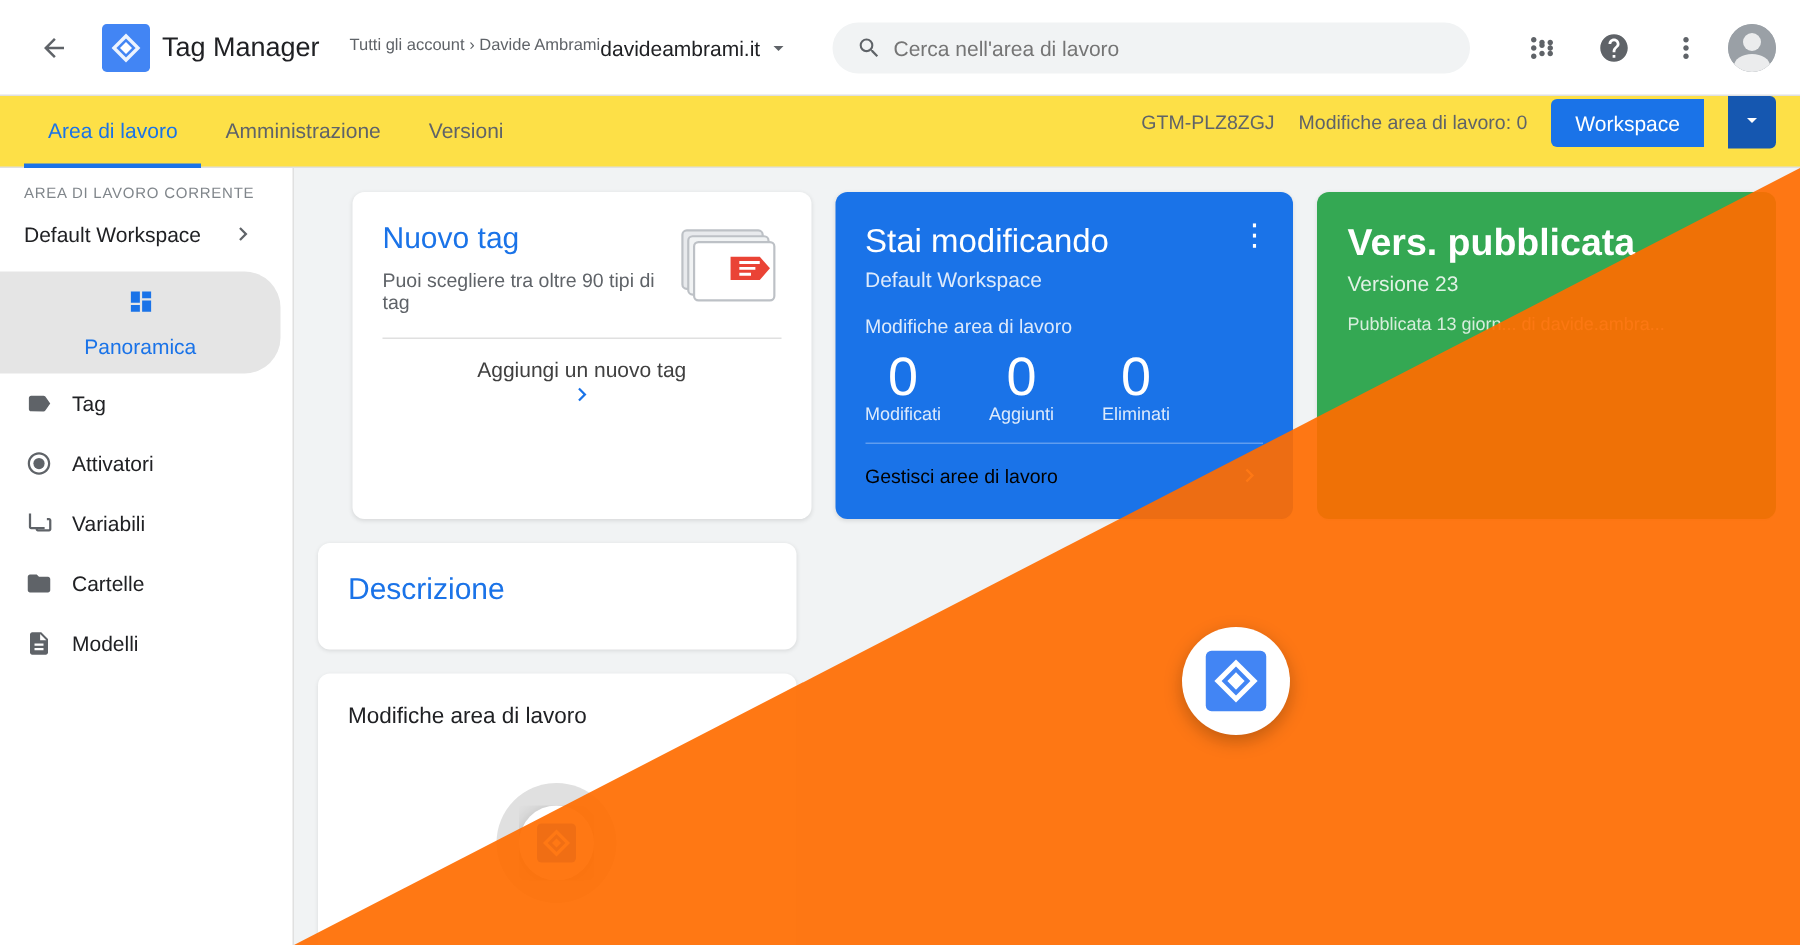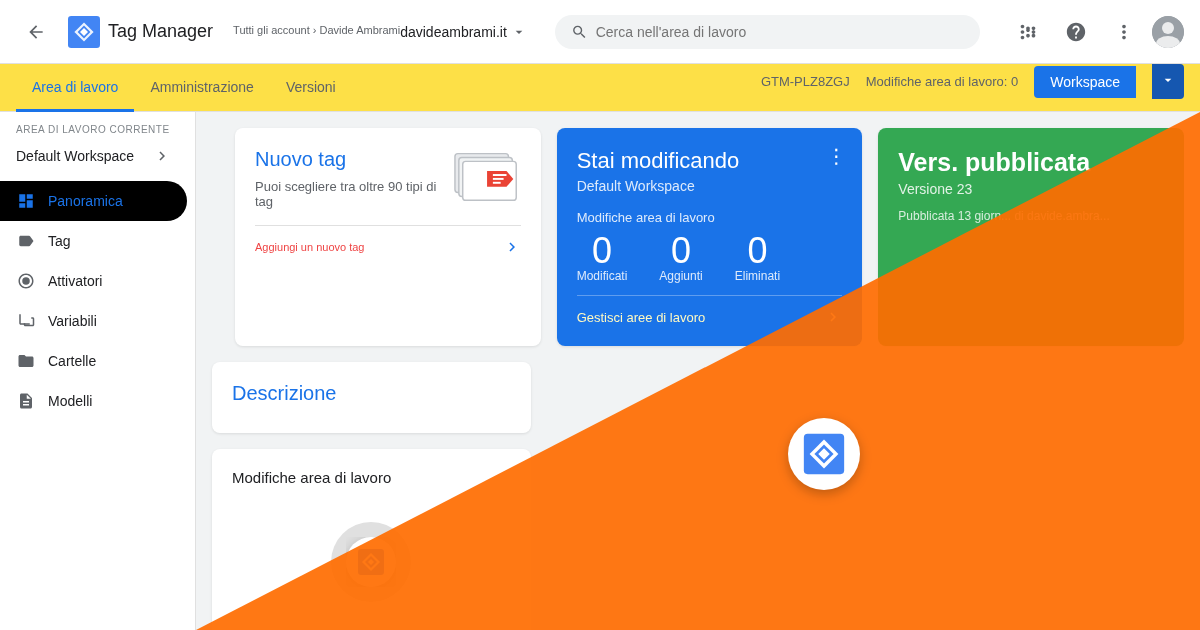--- a/index.html
+++ b/index.html
@@ -121,21 +121,21 @@
       border-radius: 0 24px 24px 0; margin-right: 8px;
     }
     .sidebar-nav { margin-top: 8px; }
     .sidebar-nav-item {
       display: flex; align-items: center; gap: 12px;
       padding: 10px 16px; cursor: pointer;
       font-size: 14px; color: #202124;
       border-radius: 0 24px 24px 0; margin-right: 8px;
     }
     .sidebar-nav-item.active {
-      background: #000000; color: #1a73e8;
+      background: #e5e5e5; color: #1a73e8; flex-direction: column;
     }
     .sidebar-icon {
       width: 20px; height: 20px; display: flex; align-items: center; justify-content: center;
       font-size: 16px;
     }
 
     
     .content {
       flex: 1; padding: 16px; overflow-y: auto; position: relative;
     }
@@ -155,22 +155,23 @@
     }
 
     .card-new-tag { }
     .card-new-tag h2 {
       font-size: 20px; color: #1a73e8; font-weight: 400; margin-bottom: 8px;
     }
     .card-new-tag p { font-size: 13px; color: #5f6368; }
     .card-link {
       display: flex; align-items: center; justify-content: space-between;
       margin-top: 16px; padding-top: 12px; border-top: 1px solid #e0e0e0;
-      font-size: 11px; color: #ef4444; cursor: pointer;
+      font-size: 14px; color: #404040; cursor: pointer;
       text-decoration: none;
+      flex-direction: column;
     }
 
     .card-editing {
       background: #1a73e8; color: #fff; border-radius: 8px; padding: 20px;
       box-shadow: 0 1px 3px rgba(0,0,0,0.1); position: relative;
     }
     .card-editing h2 {
       font-size: 22px; font-weight: 400; margin-bottom: 4px;
     }
     .card-editing .sub { font-size: 14px; opacity: 0.85; }
@@ -192,21 +193,21 @@
     }
     .changes-count .num {
       font-size: 36px; font-weight: 300; line-height: 1;
     }
     .changes-count .lbl {
       font-size: 12px; opacity: 0.85;
     }
     .card-editing .manage-link {
       display: flex; align-items: center; justify-content: space-between;
       margin-top: 12px; padding-top: 12px; border-top: 1px solid rgba(255,255,255,0.3);
-      font-size: 13px; color: #fef9c3; cursor: pointer;
+      font-size: 13px; color: #000000; cursor: pointer;
     }
 
     .card-published {
       background: #34a853; color: #fff; border-radius: 8px; padding: 20px;
       box-shadow: 0 1px 3px rgba(0,0,0,0.1);
     }
     .card-published h2 {
       font-size: 25px; font-weight: 700; margin-bottom: 4px;
     }
     .card-published .version { font-size: 14px; opacity: 0.85; }

